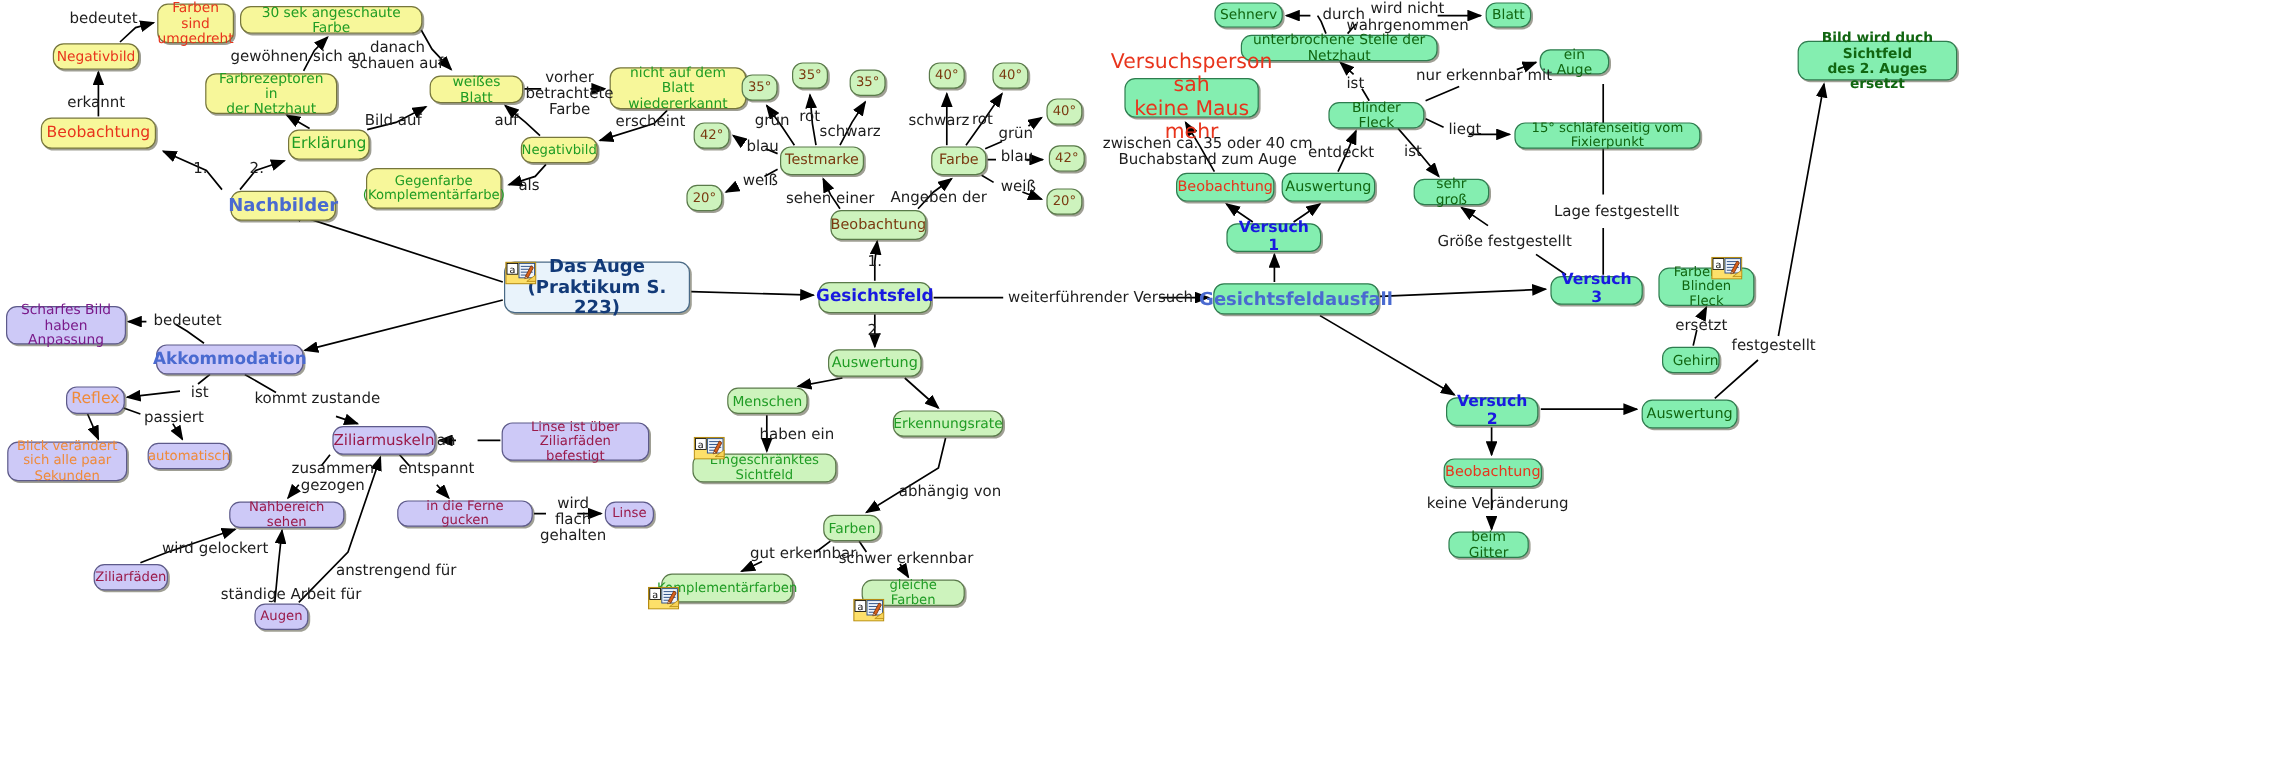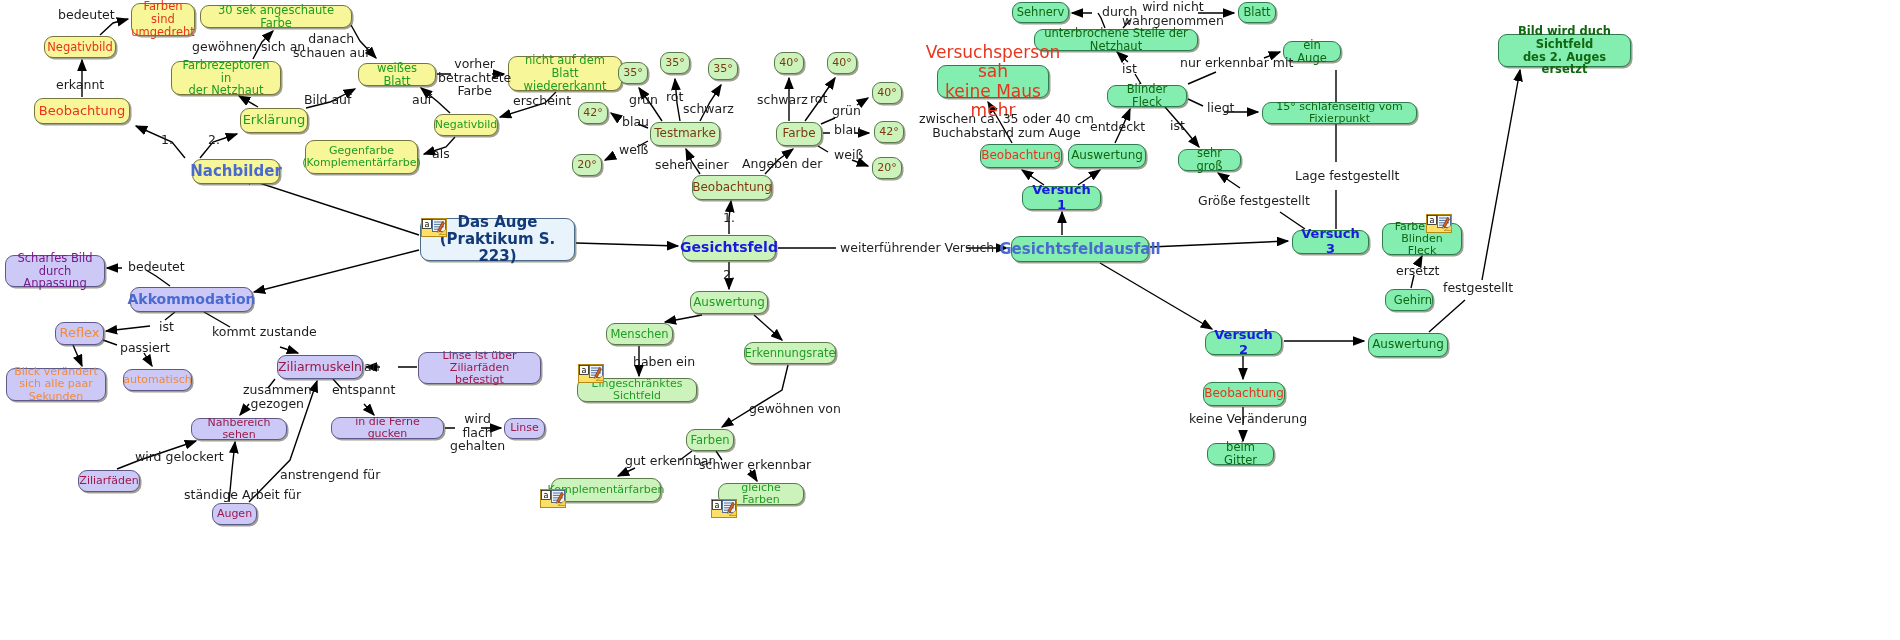--- a/index.html
+++ b/index.html
@@ -150,21 +150,21 @@
       <div class="node lgreen" style="left: 692px; top: 175px; width: 80px; height: 25px; font-size: 12px; color: rgb(122, 58, 16); font-weight: 400;"><span>Beobachtung</span></div>
       <div class="node lgreen" style="left: 682px; top: 235px; width: 94px; height: 26px; font-size: 14px; color: rgb(25, 25, 224); font-weight: 700;"><span>Gesichtsfeld</span></div>
       <div class="node lgreen" style="left: 690px; top: 291px; width: 78px; height: 23px; font-size: 12px; color: rgb(31, 156, 36); font-weight: 400;"><span>Auswertung</span></div>
       <div class="node lgreen" style="left: 606px; top: 323px; width: 67px; height: 22px; font-size: 11.5px; color: rgb(31, 156, 36); font-weight: 400;"><span>Menschen</span></div>
       <div class="node lgreen" style="left: 744px; top: 342px; width: 92px; height: 22px; font-size: 11.5px; color: rgb(31, 156, 36); font-weight: 400;"><span>Erkennungsrate</span></div>
       <div class="node lgreen" style="left: 577px; top: 378px; width: 120px; height: 24px; font-size: 11px; color: rgb(31, 156, 36); font-weight: 400;"><span>Eingeschränktes Sichtfeld</span></div>
       <div class="node lgreen" style="left: 686px; top: 429px; width: 48px; height: 22px; font-size: 11.5px; color: rgb(31, 156, 36); font-weight: 400;"><span>Farben</span></div>
       <div class="node lgreen" style="left: 551px; top: 478px; width: 110px; height: 24px; font-size: 11px; color: rgb(31, 156, 36); font-weight: 400;"><span>Komplementärfarben</span></div>
       <div class="node lgreen" style="left: 718px; top: 483px; width: 86px; height: 22px; font-size: 11px; color: rgb(31, 156, 36); font-weight: 400;"><span>gleiche Farben</span></div>
       <div class="node lav" style="left: 5px; top: 255px; width: 100px; height: 32px; font-size: 11.5px; color: rgb(122, 26, 138); font-weight: 400;"><span>Scharfes Bild
-durch Anpassung</span></div>
+haben Anpassung</span></div>
       <div class="node lav" style="left: 130px; top: 287px; width: 123px; height: 25px; font-size: 14px; color: rgb(74, 106, 208); font-weight: 700;"><span>Akkommodation</span></div>
       <div class="node lav" style="left: 55px; top: 322px; width: 49px; height: 23px; font-size: 13px; color: rgb(239, 138, 58); font-weight: 400;"><span>Reflex</span></div>
       <div class="node lav" style="left: 6px; top: 368px; width: 100px; height: 33px; font-size: 11px; color: rgb(239, 138, 58); font-weight: 400;"><span>Blick verändert
 sich alle paar Sekunden</span></div>
       <div class="node lav" style="left: 123px; top: 369px; width: 69px; height: 22px; font-size: 11px; color: rgb(239, 138, 58); font-weight: 400;"><span>automatisch</span></div>
       <div class="node lav" style="left: 277px; top: 355px; width: 86px; height: 24px; font-size: 12.5px; color: rgb(154, 26, 74); font-weight: 400;"><span>Ziliarmuskeln</span></div>
       <div class="node lav" style="left: 418px; top: 352px; width: 123px; height: 32px; font-size: 11px; color: rgb(154, 26, 74); font-weight: 400;"><span>Linse ist über Ziliarfäden
 befestigt</span></div>
       <div class="node lav" style="left: 191px; top: 418px; width: 96px; height: 22px; font-size: 11px; color: rgb(154, 26, 74); font-weight: 400;"><span>Nahbereich sehen</span></div>
       <div class="node lav" style="left: 331px; top: 417px; width: 113px; height: 22px; font-size: 11px; color: rgb(154, 26, 74); font-weight: 400;"><span>in die Ferne gucken</span></div>
@@ -220,21 +220,21 @@
       <div class="elabel" style="left: 655px; top: 158px;">sehen einer</div>
       <div class="elabel" style="left: 742px; top: 157px;">Angeben der</div>
       <div class="elabel" style="left: 757px; top: 93px;">schwarz</div>
       <div class="elabel" style="left: 810px; top: 92px;">rot</div>
       <div class="elabel" style="left: 832px; top: 104px;">grün</div>
       <div class="elabel" style="left: 834px; top: 123px;">blau</div>
       <div class="elabel" style="left: 834px; top: 148px;">weiß</div>
       <div class="elabel" style="left: 723px; top: 211px;">1.</div>
       <div class="elabel" style="left: 723px; top: 268px;">2.</div>
       <div class="elabel" style="left: 605px; top: 355px; margin-left: 28px;">haben ein</div>
-      <div class="elabel" style="left: 749px; top: 402px;">gewöhnen von</div>
+      <div class="elabel" style="left: 749px; top: 402px;">abhängig von</div>
       <div class="elabel" style="left: 625px; top: 454px;">gut erkennbar</div>
       <div class="elabel" style="left: 699px; top: 458px;">schwer erkennbar</div>
       <div class="elabel" style="left: 128px; top: 260px;">bedeutet</div>
       <div class="elabel" style="left: 159px; top: 320px;">ist</div>
       <div class="elabel" style="left: 120px; top: 341px;">passiert</div>
       <div class="elabel" style="left: 212px; top: 325px;">kommt zustande</div>
       <div class="elabel" style="left: 243px; top: 383px;">zusammen
 gezogen</div>
       <div class="elabel" style="left: 332px; top: 383px;">entspannt</div>
       <div class="elabel" style="left: 364px; top: 360px;">an</div>

